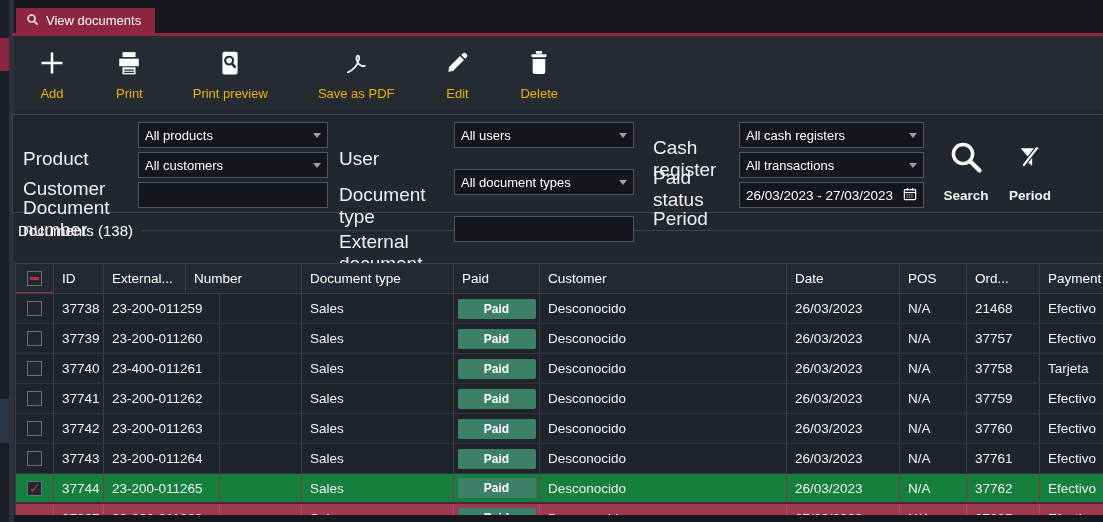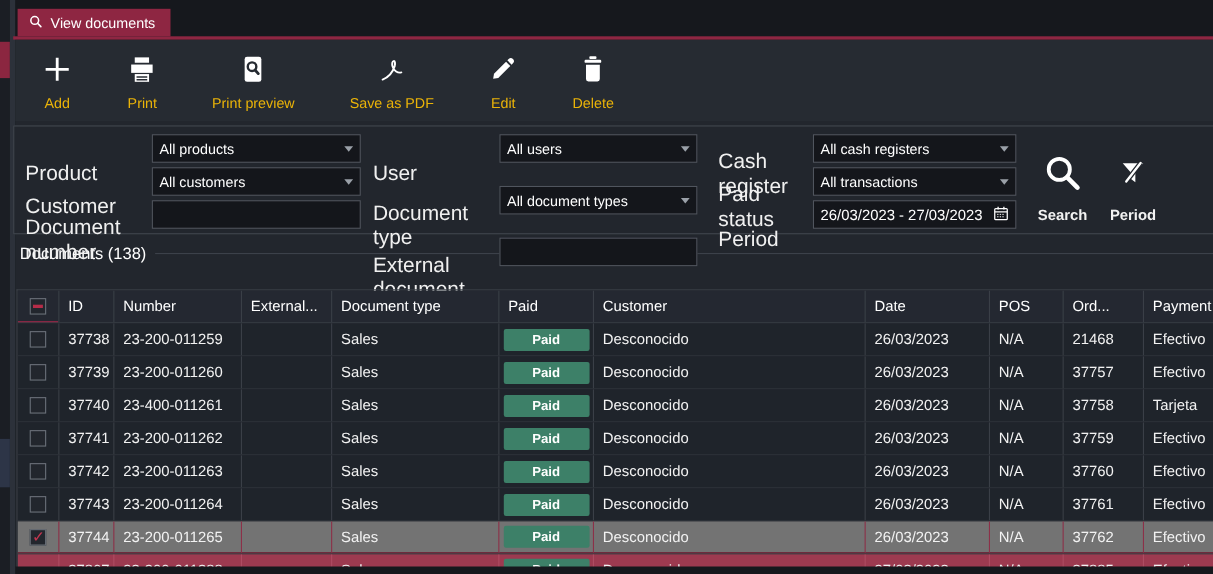--- a/index.html
+++ b/index.html
@@ -72,21 +72,21 @@
   .tr.head .col-check { position:relative; }
   .tr.head .col-check::after { content:""; position:absolute; left:0; bottom:-1px; width:100%; height:2px; background:#a0294a; }
 
   .cb { width:15px; height:15px; border:1px solid #6a7079; background:#22262d; position:relative; }
   .cb.ind::after { content:""; position:absolute; left:2px; top:5px; width:9px; height:3px; background:#b52c48; }
   .cb.checked::after { content:"\2713"; position:absolute; left:1px; top:-2px; font-size:14px; font-weight:bold; color:#c23650; }
 
   .badge { width:78px; height:20px; background:#3d8068; border-radius:2px; color:#fff;
     font-size:12px; font-weight:bold; display:flex; align-items:center; justify-content:center; }
 
-  .tr.selected { background:#737373; }
+  .tr.selected { background:#15803d; }
   .tr.selected .td { border-right-color:#8c3048; border-bottom:1px solid #6d1b30; }
   .tr.current { background:#9d3a50; }
   .tr.current .td { border-right-color:#ae4c62; border-bottom:1px solid #8c3048; }
 
   .bottom-strip { position:absolute; left:0; bottom:0; width:1089px; height:7px; background:#16181d; }
 </style>
 </head>
 <body>
 
 <div class="stage">
@@ -273,22 +273,22 @@
       <span class="doc-title">Documents (138)</span>
       <span class="doc-title-line"></span>
     </div>
 
     <div class="grid">
       <div class="tr head">
         <div class="td col-check">
             <span class="cb ind"></span>
           </div>
         <div class="td col-id">ID</div>
+        <div class="td col-external">External...</div>
         <div class="td col-number">Number</div>
-        <div class="td col-external">External...</div>
         <div class="td col-doctype">Document type</div>
         <div class="td col-paid" style="justify-content:flex-start;padding-left:8px">Paid</div>
         <div class="td col-customer">Customer</div>
         <div class="td col-date">Date</div>
         <div class="td col-pos">POS</div>
         <div class="td col-ord">Ord...</div>
         <div class="td col-payment">Payment</div>
       </div>
       <div id="rows-container">
   <div class="tr">

